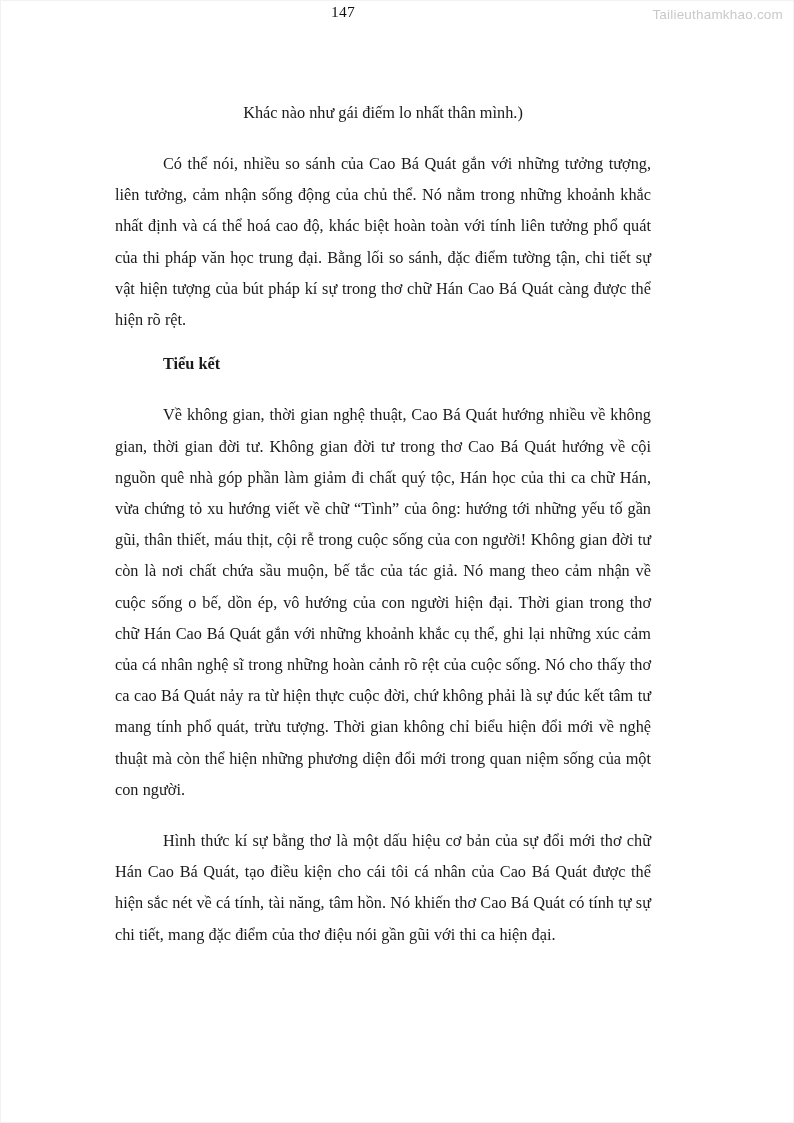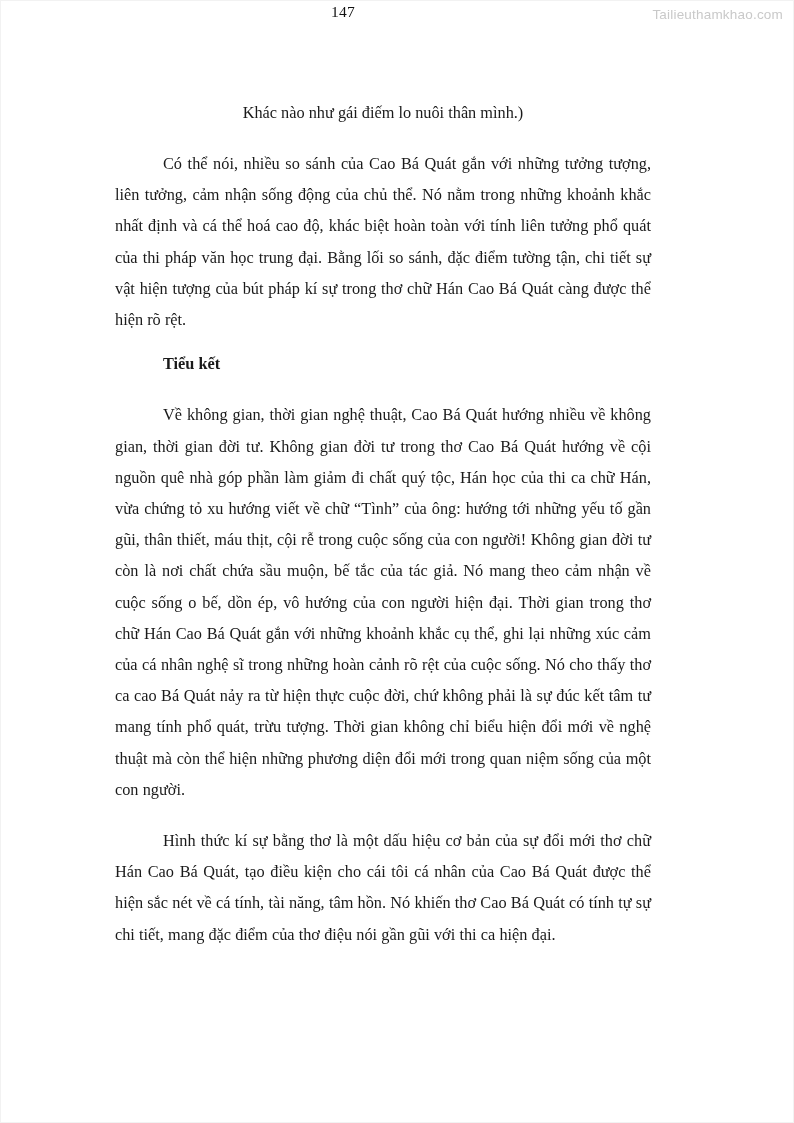--- a/index.html
+++ b/index.html
@@ -102,21 +102,21 @@
 <div class="page">
 
   <div class="header-band">
     <div class="page-number">147</div>
     <div class="watermark">Tailieuthamkhao.com</div>
   </div>
 
   <div class="content">
 
     <div class="verse-block">
-      <div class="verse-line">Khác nào như gái điếm lo nuôi thân mình.)</div>
+      <div class="verse-line">Khác nào như gái điếm lo nhất thân mình.)</div>
     </div>
 
 
     <p class="para gap-before">Có thể nói, nhiều so sánh của Cao Bá Quát gắn với những tưởng tượng, liên tưởng, cảm nhận sống động của chủ thể. Nó nằm trong những khoảnh khắc nhất định và cá thể hoá cao độ, khác biệt hoàn toàn với tính liên tưởng phổ quát của thi pháp văn học trung đại. Bằng lối so sánh, đặc điểm tường tận, chi tiết sự vật hiện tượng của bút pháp kí sự trong thơ chữ Hán Cao Bá Quát càng được thể hiện rõ rệt.</p>
 
     <p class="section-heading">Tiểu kết</p>
 
 
     <p class="para gap-before">Về không gian, thời gian nghệ thuật, Cao Bá Quát hướng nhiều về không gian, thời gian đời tư. Không gian đời tư trong thơ Cao Bá Quát hướng về cội nguồn quê nhà góp phần làm giảm đi chất quý tộc, Hán học của thi ca chữ Hán, vừa chứng tỏ xu hướng viết về chữ “Tình” của ông: hướng tới những yếu tố gần gũi, thân thiết, máu thịt, cội rễ trong cuộc sống của con người! Không gian đời tư còn là nơi chất chứa sầu muộn, bế tắc của tác giả. Nó mang theo cảm nhận về cuộc sống o bế, dồn ép, vô hướng của con người hiện đại. Thời gian trong thơ chữ Hán Cao Bá Quát gắn với những khoảnh khắc cụ thể, ghi lại những xúc cảm của cá nhân nghệ sĩ trong những hoàn cảnh rõ rệt của cuộc sống. Nó cho thấy thơ ca cao Bá Quát nảy ra từ hiện thực cuộc đời, chứ không phải là sự đúc kết tâm tư mang tính phổ quát, trừu tượng. Thời gian không chỉ biểu hiện đổi mới về nghệ thuật mà còn thể hiện những phương diện đổi mới trong quan niệm sống của một con người.</p>
 

